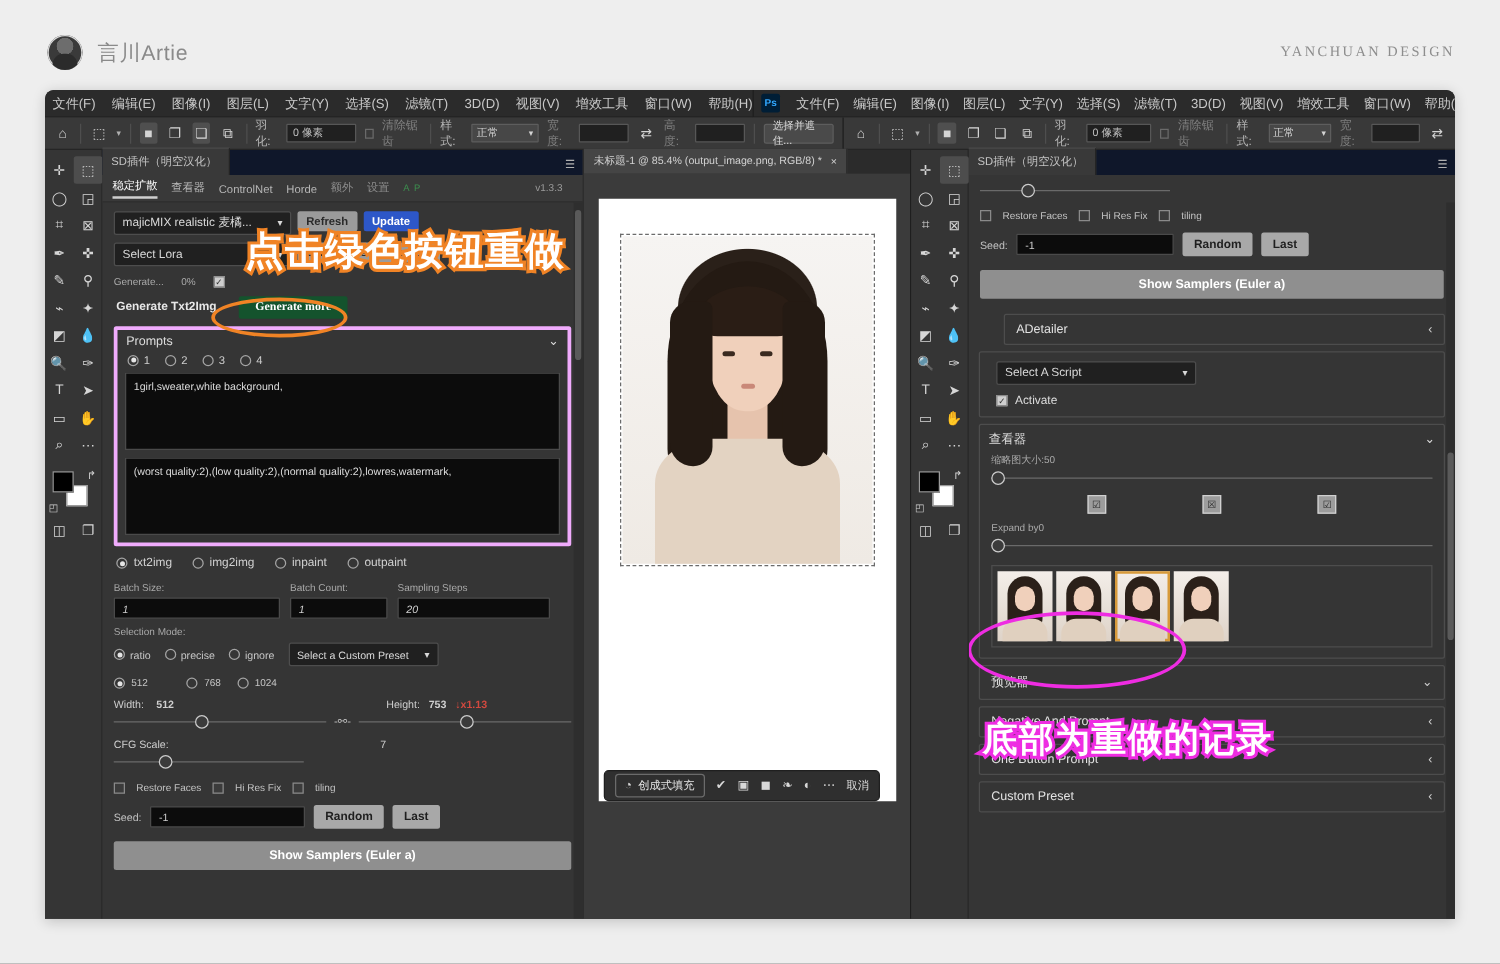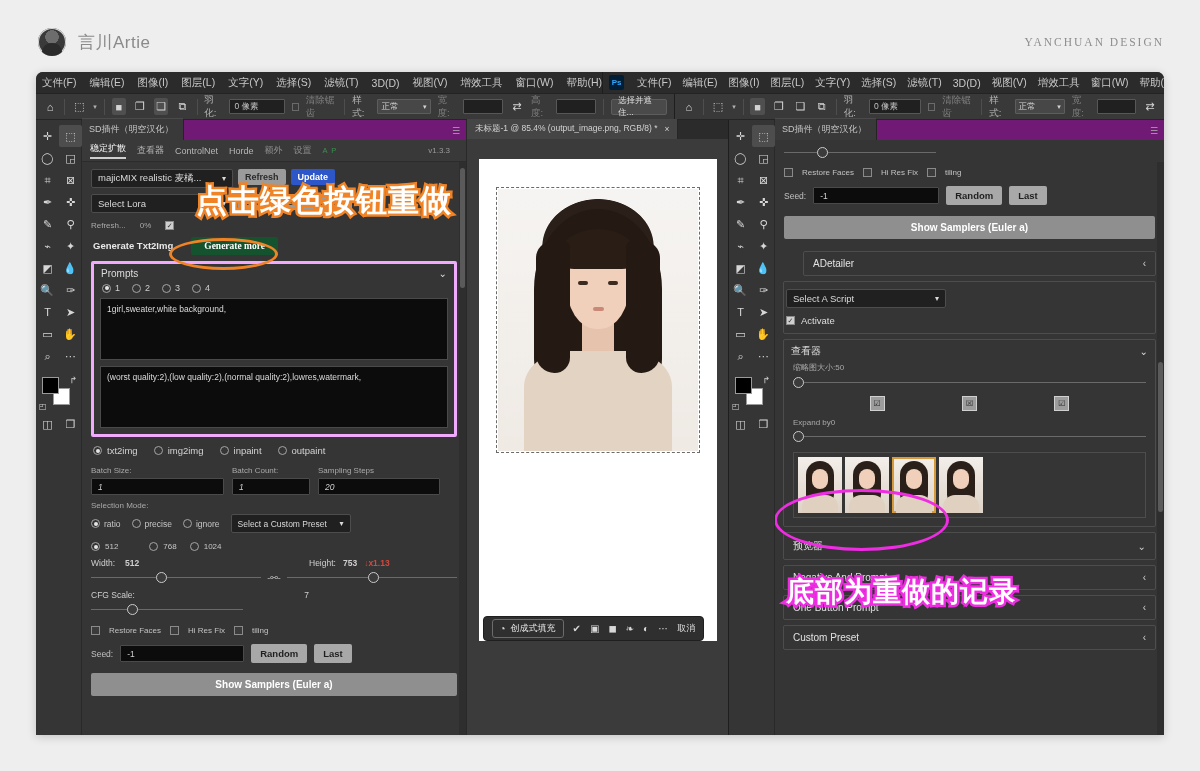--- a/index.html
+++ b/index.html
@@ -98,21 +98,21 @@
   .toolstrip .t.sel { background: #4d4d4d; border-radius: 2px; }
   .swatches { grid-column: 1 / span 2; height: 40px; position: relative; margin-top: 6px; }
   .sw-fg { position: absolute; left: 6px; top: 4px; width: 17px; height: 17px; background: #000; border: 1px solid #9a9a9a; }
   .sw-bg { position: absolute; left: 17px; top: 15px; width: 17px; height: 17px; background: #fff; border: 1px solid #9a9a9a; }
   .sw-arrow { position: absolute; right: 5px; top: 2px; color: #cfcfcf; font-size: 9px; }
   .sw-mini { position: absolute; left: 3px; bottom: 2px; color: #cfcfcf; font-size: 8px; }
 
   
   #sd-left { width: 385px; background: #353535; border-right: 1px solid #292929; position: relative; }
   .panel-tabbar {
-    height: 20px; background: #701a75; display: flex; align-items: flex-end;
+    height: 20px; background: #0f172a; display: flex; align-items: flex-end;
     position: relative;
   }
   .panel-tab {
     background: #393939; color: #c5c5c5; font-size: 9px; padding: 4px 9px 4px 7px;
     border-top: 1px solid #4a4a4a; border-right: 1px solid #242424;
   }
   .panel-menu { position: absolute; right: 6px; top: 6px; color: #b0b0b0; font-size: 9px; letter-spacing: 0; }
   .subtabs {
     height: 22px; background: #393939; display: flex; align-items: center;
     gap: 11px; padding: 0 8px; font-size: 9px; color: #b6b6b6; position: relative;
@@ -230,21 +230,21 @@
     display: flex; flex-direction: column; position: relative;
   }
   #sd-right { flex: 1; background: #353535; position: relative; padding: 0; }
   .sec {
     border: 1px solid #4d4d4d; border-radius: 2px; margin: 5px 8px;
     display: flex; align-items: center; justify-content: space-between;
     padding: 6px 9px; font-size: 10px; color: #e2e2e2;
   }
   .sec .caret { color: #cfcfcf; font-size: 10px; }
   .box {
-    border: 1px solid #4d4d4d; border-radius: 2px; margin: 5px 8px; padding: 7px 2px;
+    border: 1px solid #4d4d4d; border-radius: 2px; margin: 5px 8px; padding: 7px 13px;
     font-size: 9px; color: #c4c4c4;
   }
   .thumbstrip { display: flex; gap: 3px; }
   .thumb-img { width: 44px; height: 56px; overflow: hidden; position: relative;
     background: linear-gradient(#f3eee9, #ded3c8); }
   .thumb-img.sel { outline: 2px solid #d79a3a; outline-offset: -2px; }
   .mini-hair { position: absolute; left: 8px; top: 4px; width: 28px; height: 44px;
     background: #2b2019; border-radius: 14px 14px 10px 10px; }
   .mini-face { position: absolute; left: 14px; top: 12px; width: 16px; height: 20px;
     background: #f0d0bb; border-radius: 8px 8px 8px 8px; }
@@ -439,21 +439,21 @@
         </div>
         <div style="display:flex;gap:5px;align-items:flex-start;">
           <div class="dropdown" style="width:142px;">
             <span>Select Lora</span>
             <span style="font-size:8px;">▾</span>
           </div>
           <div class="btn-grey">Load Loras / Hypernets</div>
         </div>
 
         <div class="row" style="margin:2px 0 6px 0;gap:14px;">
-          <span class="lbl-sm">Refresh...</span>
+          <span class="lbl-sm">Generate...</span>
           <span class="lbl-sm">0%</span>
           <span class="chk">✓</span>
         </div>
 
         <div class="row" style="gap:9px;margin-bottom:4px;">
           <span class="btn-plain" style="background:transparent;color:#e8e8e8;padding-left:2px;">Generate Txt2Img</span>
           <span class="btn-green">Generate more</span>
         </div>
 
         <div class="group-box">

